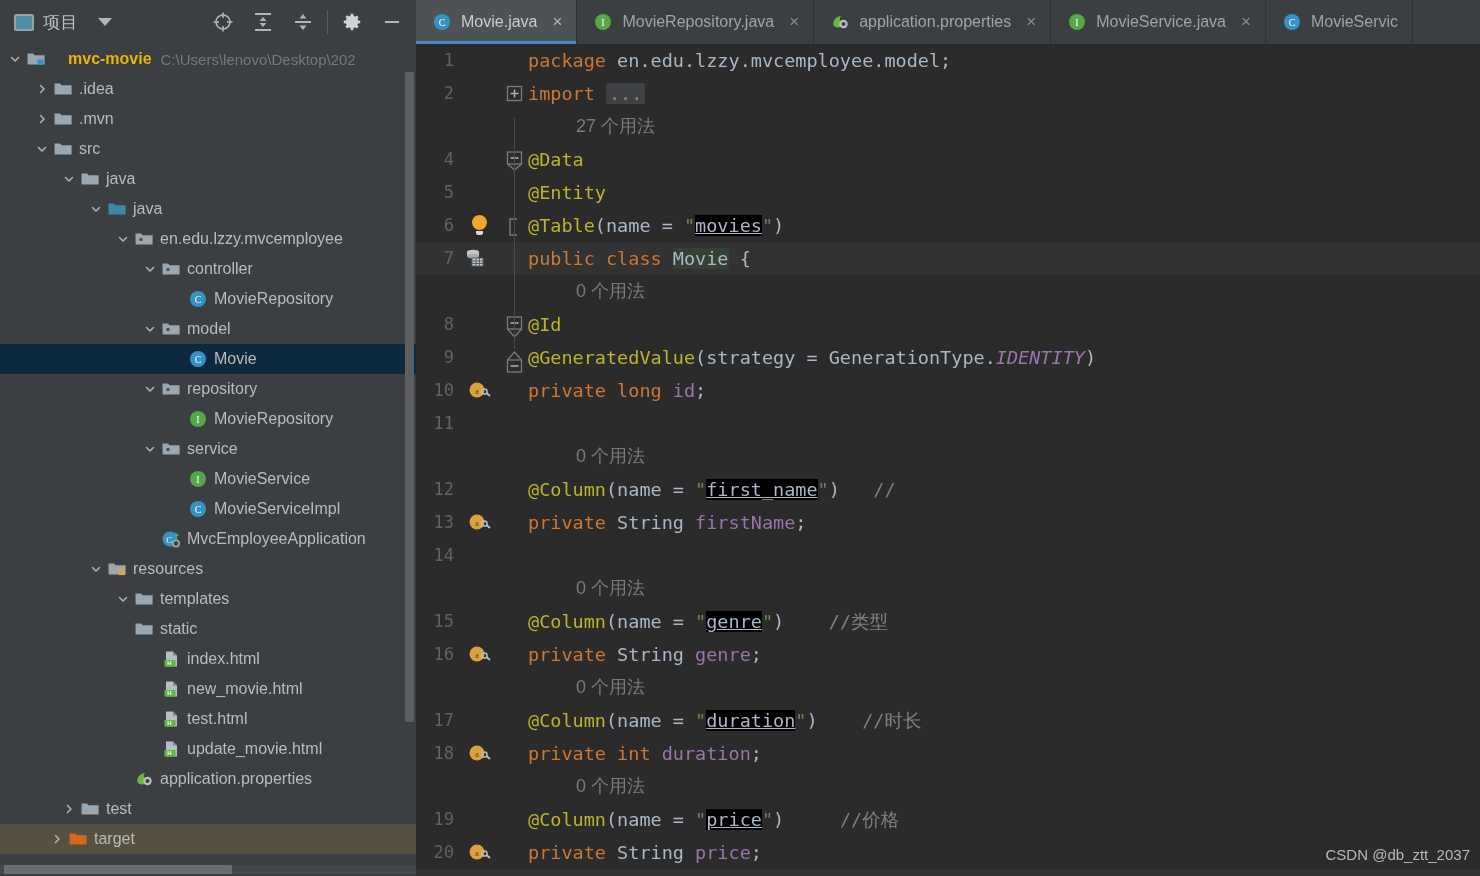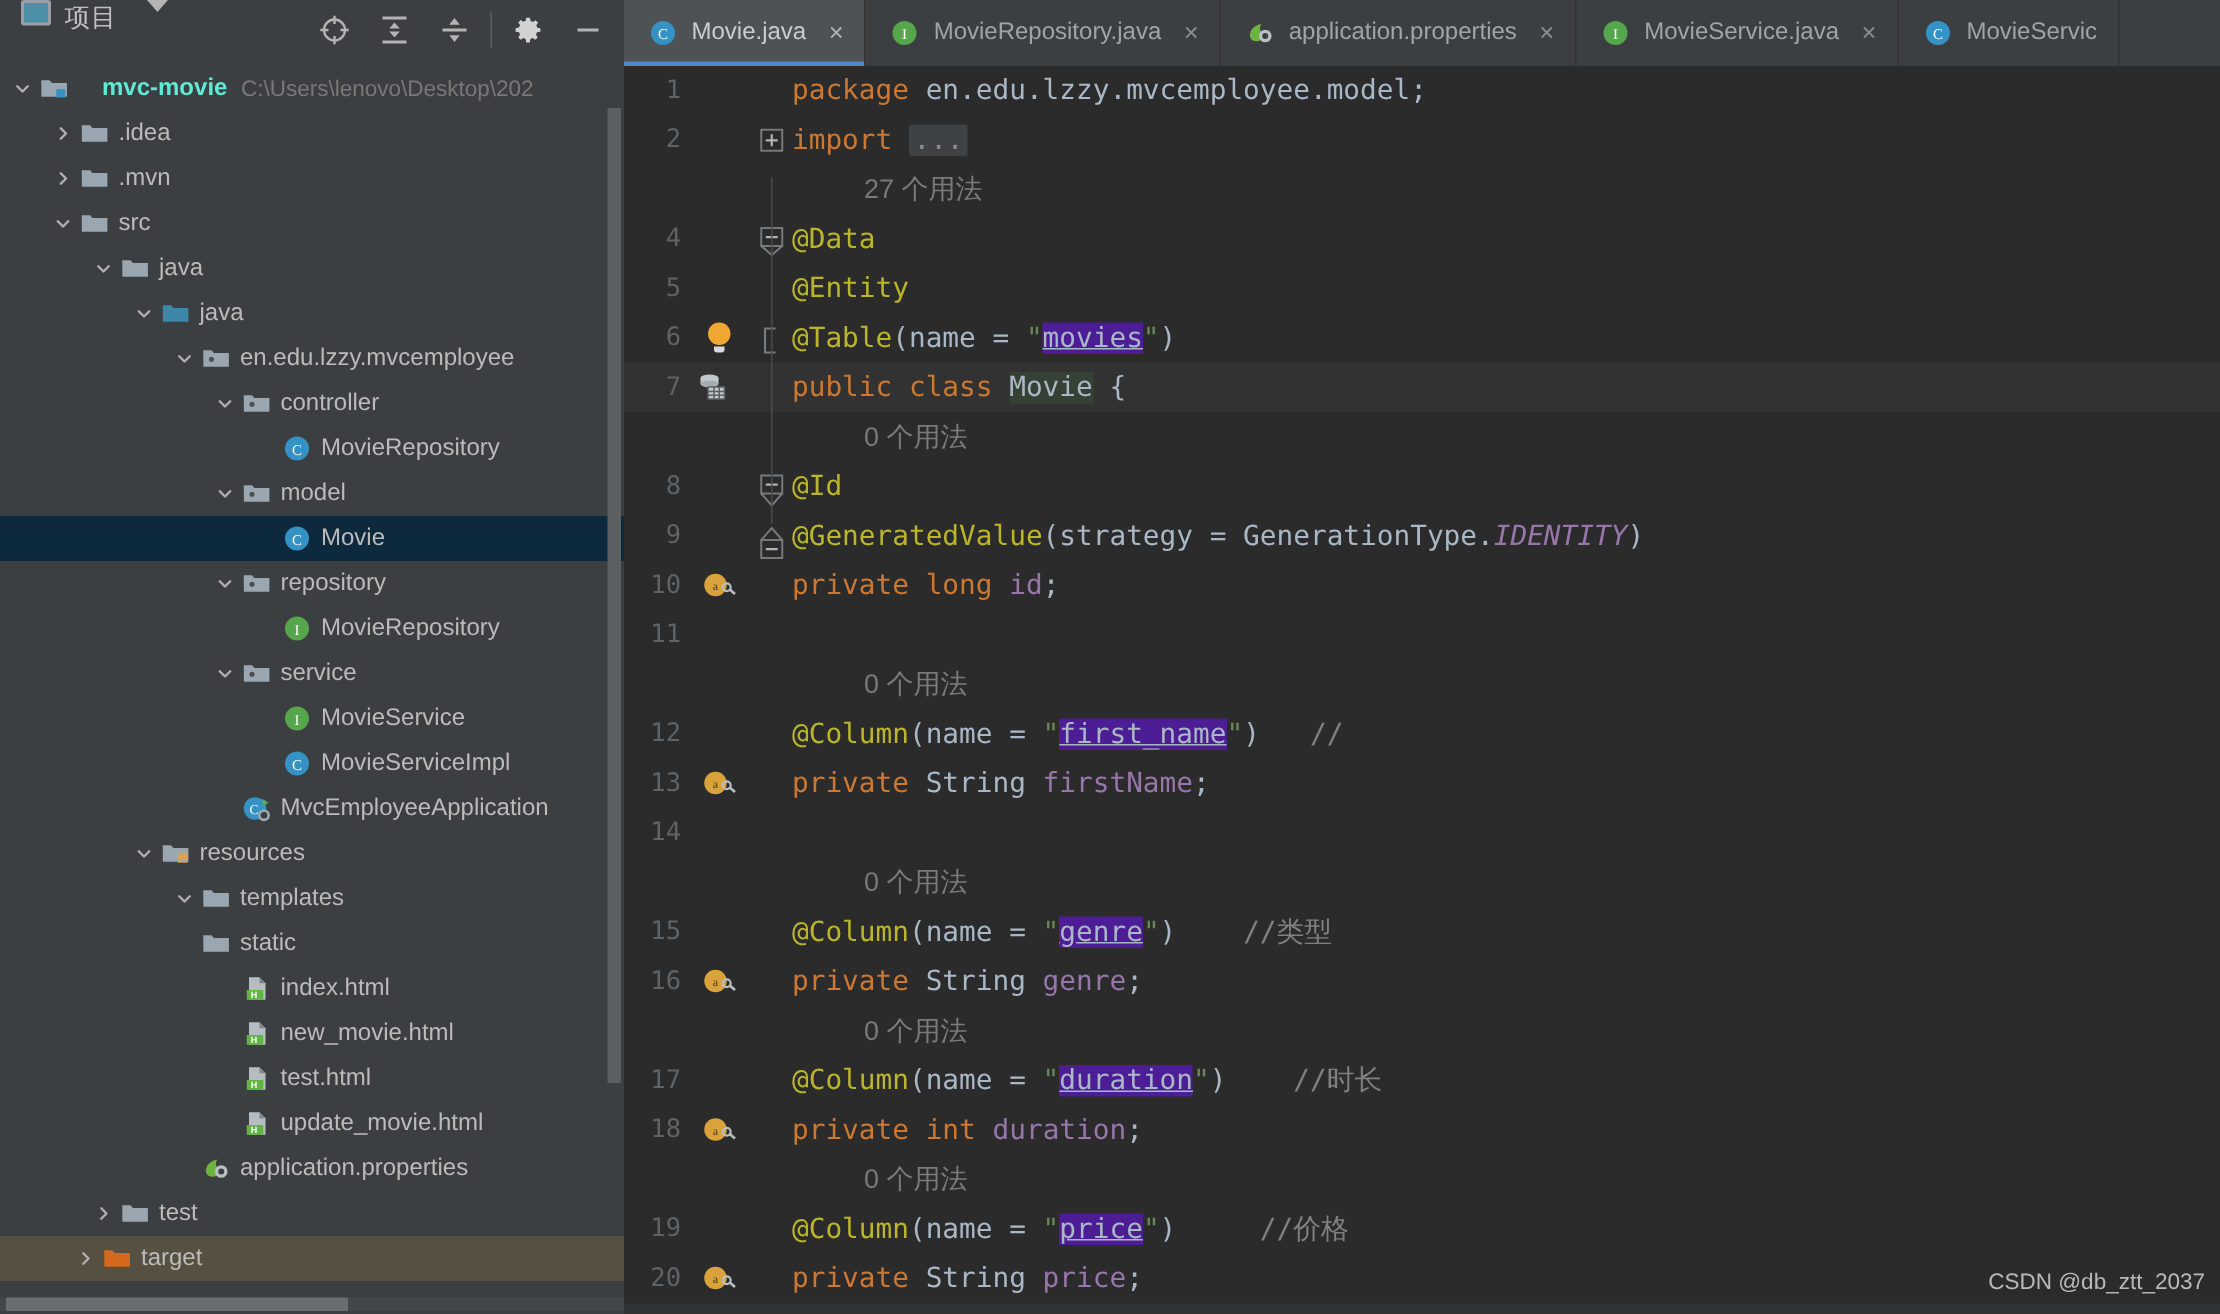--- a/index.html
+++ b/index.html
@@ -11,21 +11,21 @@
     font-size:13px;
   }
   #app { position:relative; width:1480px; height:876px; display:flex; flex-direction:column; }
 
   
   .top-strip { display:flex; height:44px; flex:0 0 44px; background:#3c3f41; }
 
   
   .proj-header {
     width:416px; flex:0 0 416px; height:44px;
-    display:flex; align-items:flex-start; padding-left:14px;
+    display:flex; align-items:center; padding-left:14px;
     background:#3c3f41; position:relative;
   }
   .proj-icon {
     width:20px; height:17px; border:2px solid #9aa0a6; border-radius:2px;
     background:#4e8fa8; flex:0 0 20px; margin-right:9px;
   }
   .proj-title { font-size:17px; color:#bfbfbf; letter-spacing:.5px; }
   .proj-caret {
     width:0;height:0;border-left:7px solid transparent;border-right:7px solid transparent;
     border-top:8px solid #b4b4b4; margin-left:20px;
@@ -69,21 +69,21 @@
   }
   .trow.selected { background:#0d293e; }
   .trow.hovered  { background:#55503f; }
   .arrow {
     width:14px;height:14px;flex:0 0 14px;display:flex;align-items:center;justify-content:center;
     margin-right:4px;
   }
   .arrow svg { display:block; }
   .arrow.empty { visibility:hidden; }
   .tlabel { margin-left:6px; }
-  .tlabel.bold { font-weight:bold; color:#5eead4;margin-left:22px; }
+  .tlabel.bold { font-weight:bold; color:#eab308;margin-left:22px; }
   .tpath { margin-left:9px; color:#787878; font-size:15px; }
 
   
   .tree-vscroll {
     position:absolute; top:28px; right:2px; width:9px; height:650px;
     background:#5c5f61; border-radius:1px;
   }
   .tree-hscroll {
     position:absolute; left:4px; bottom:2px; height:9px; width:228px;
     background:#6a6d6f; border-radius:1px;
@@ -122,21 +122,21 @@
   
   .kw   { color:#cc7832; }
   .pkg  { color:#a9b7c6; }
   .ann  { color:#bbb529; }
   .str  { color:#6a8759; }
   .fld  { color:#9876aa; }
   .cls  { color:#a9b7c6; }
   .cmt  { color:#808080; }
   .ital { font-style:italic; color:#9876aa; }
   .plain{ color:#a9b7c6; }
-  .hl-str { background:#4c1d95; text-decoration:underline; }
+  .hl-str { background:#000000; text-decoration:underline; }
   .hl-id  { background:#344134; }
   .fold-ph { background:#3f4244; color:#8a8a8a; padding:0 3px; border-radius:2px; }
 
   .bulb { position:absolute; width:15px;height:15px; border-radius:50%; background:#f0a732; }
   .bulb::after{ content:""; position:absolute; left:4px; bottom:-5px; width:7px;height:4px;
                 background:#d9d9d9; border-radius:0 0 2px 2px; }
 
   .watermark {
     position:absolute; right:10px; bottom:13px; color:#b9b9b9;
     font-size:15px; font-family:"Liberation Sans", sans-serif;

